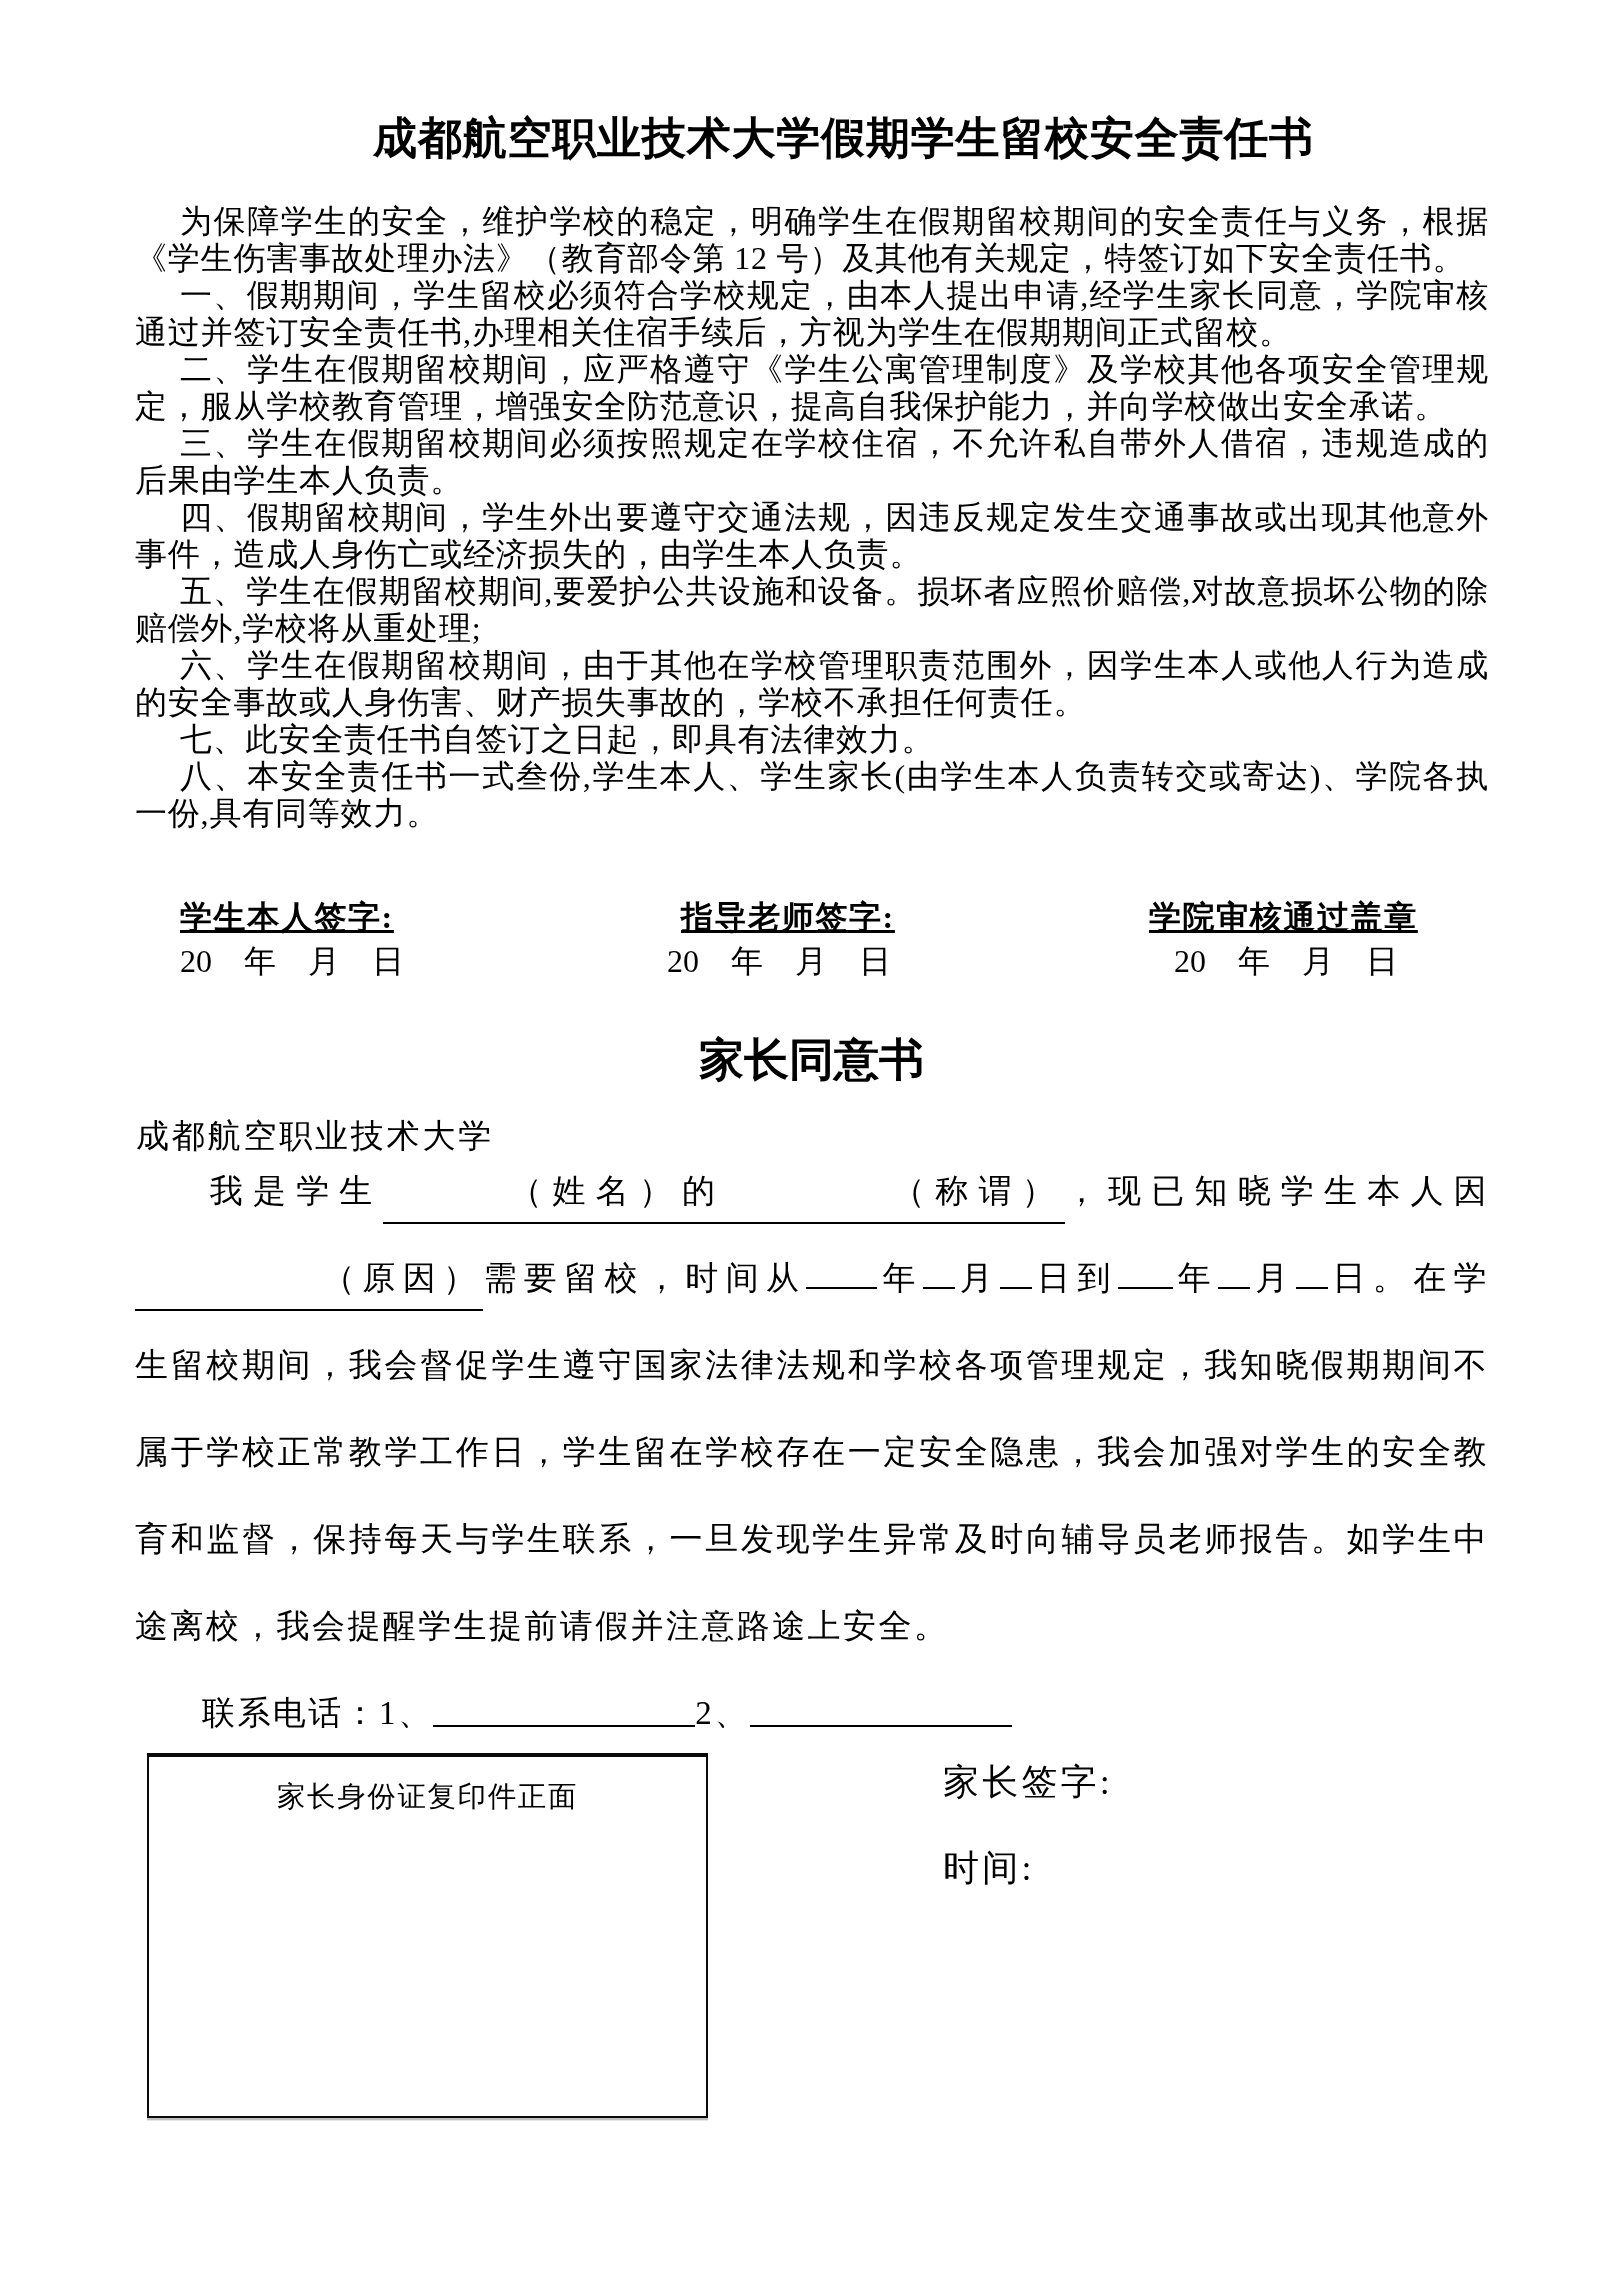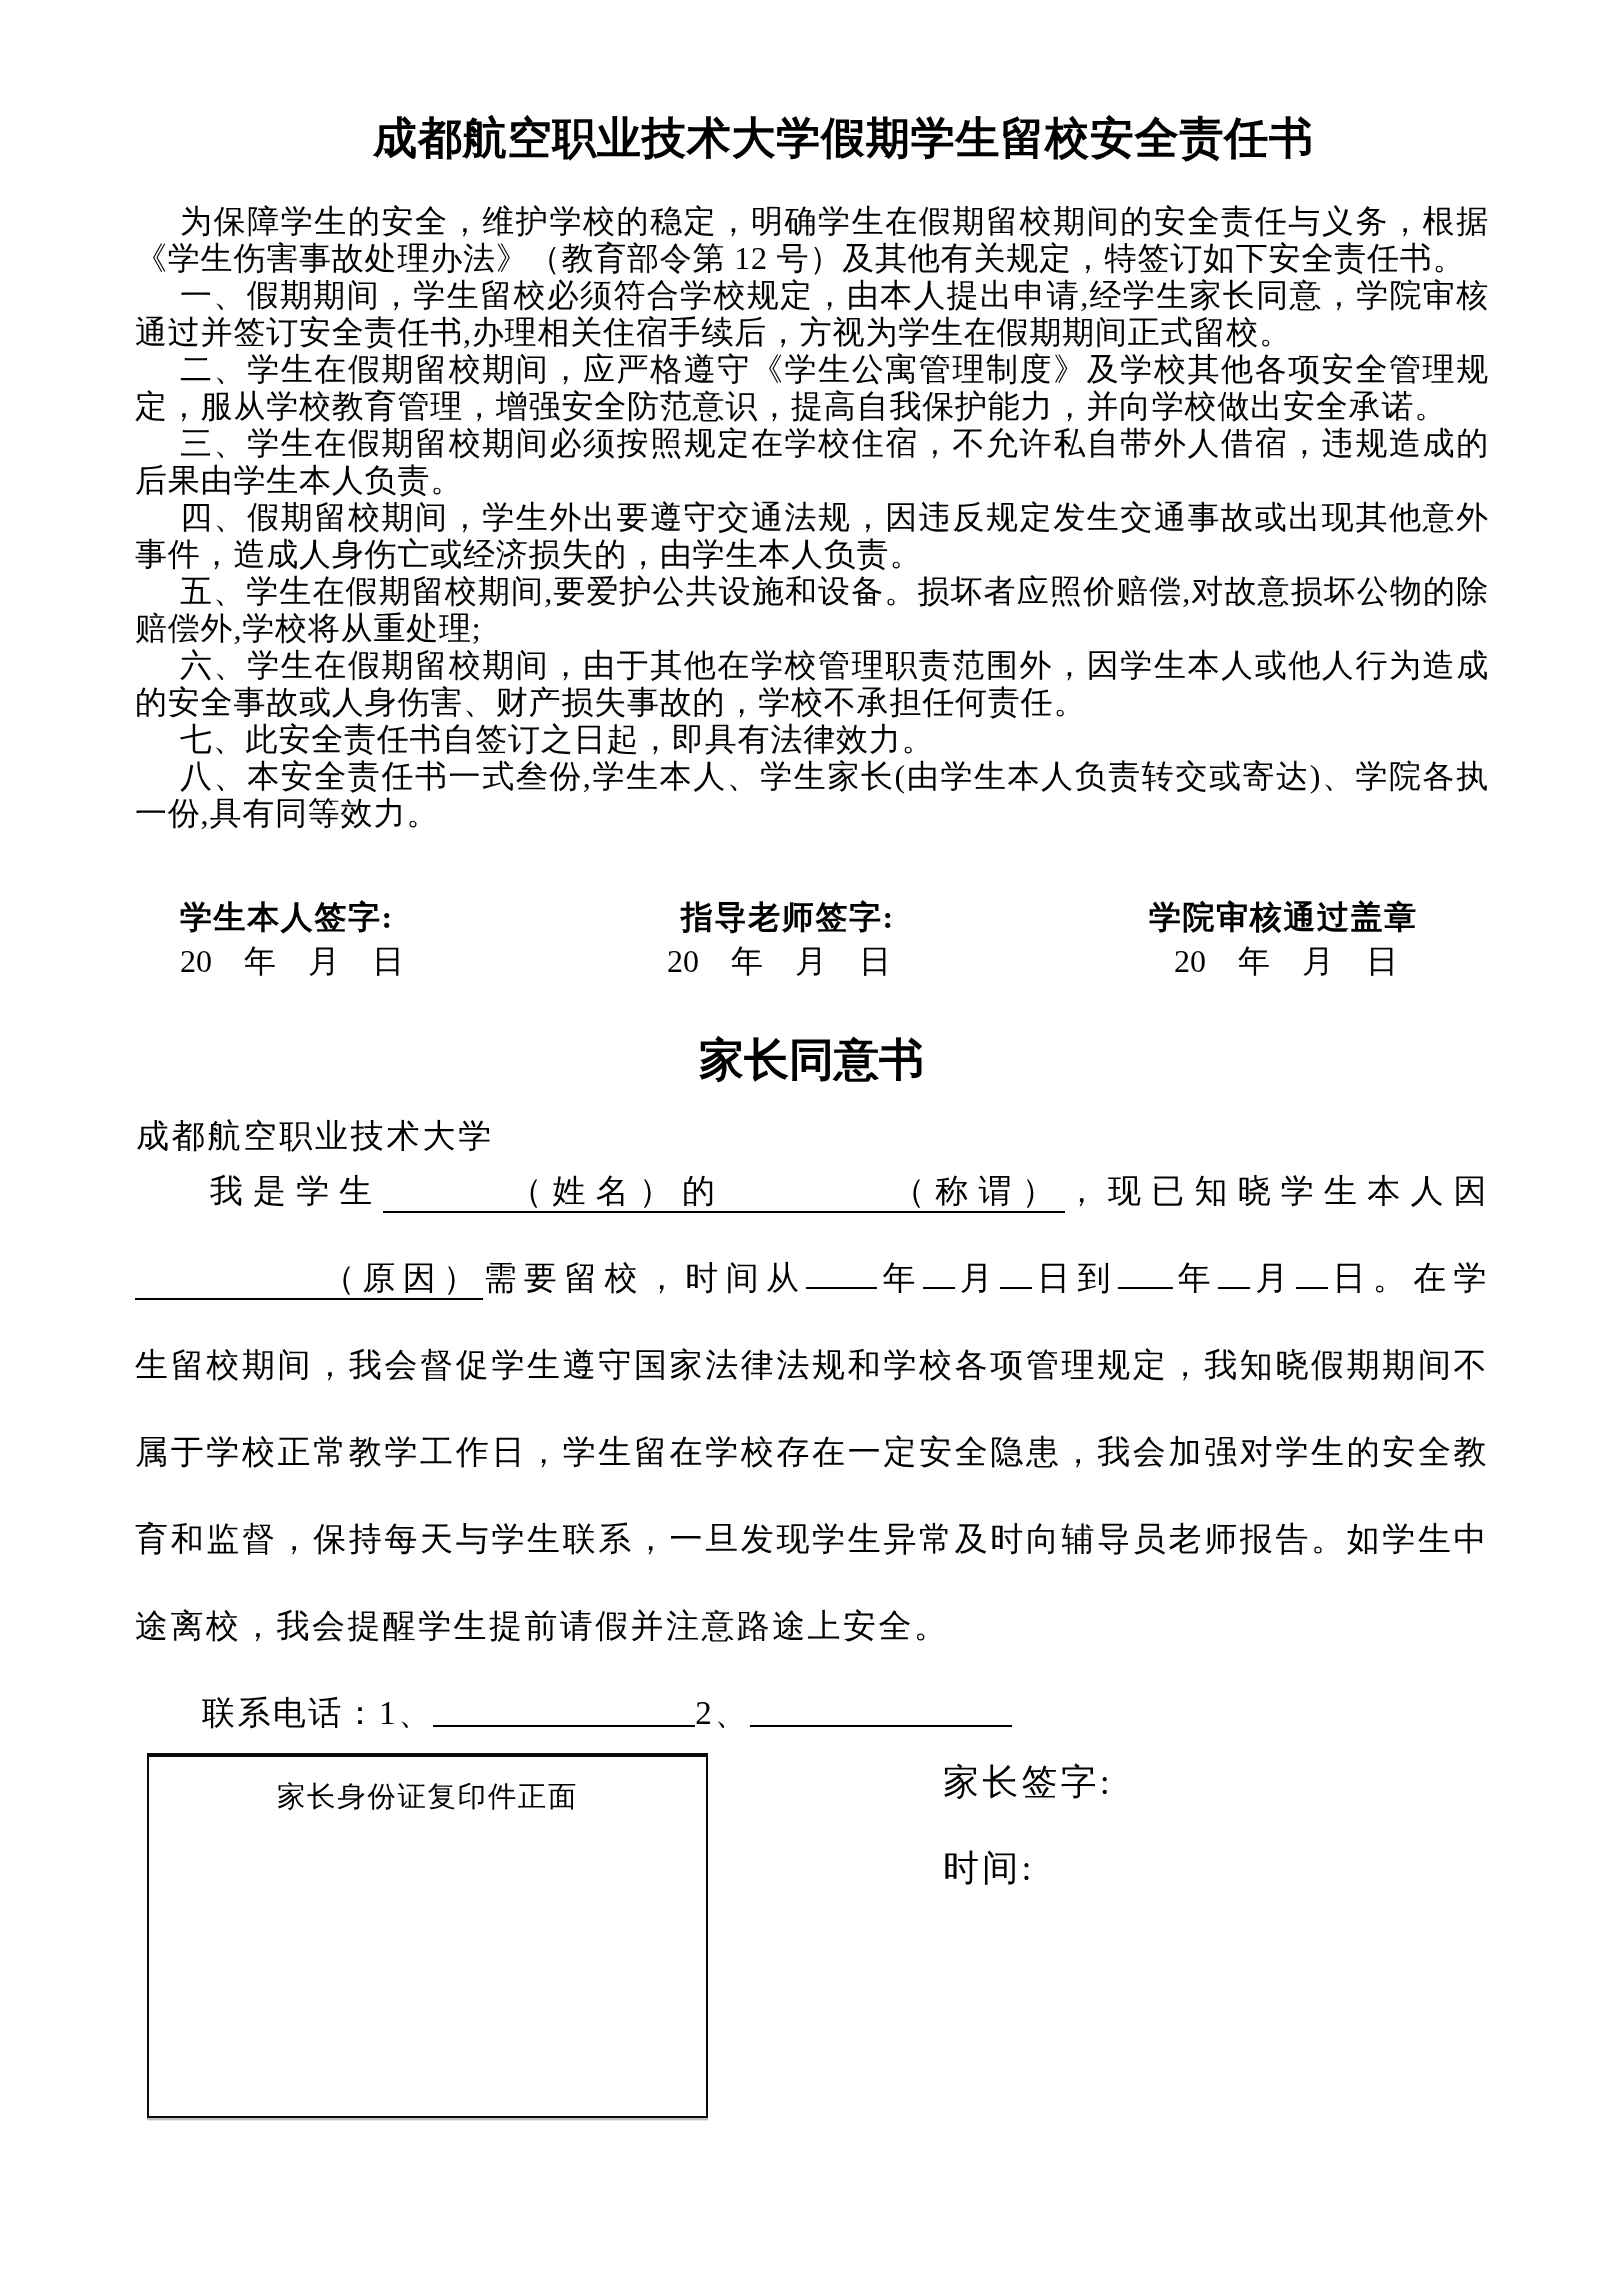--- a/index.html
+++ b/index.html
@@ -26,20 +26,21 @@
     margin:0;
     font-size:32px;line-height:37px;letter-spacing:0.8px;
     text-indent:45px;
     text-align:justify;
   }
   
   .sig-label{
     position:absolute;top:896px;
     font-weight:bold;font-size:32px;letter-spacing:1.6px;
     white-space:nowrap;
+    text-decoration:underline;
   }
   .sig-date{
     position:absolute;top:940px;
     font-size:32px;white-space:pre;
   }
   
   .consent-title{
     position:absolute;top:1030px;left:0;width:1623px;
     text-align:center;
     font-family:Liberation Serif, serif;
@@ -57,21 +58,21 @@
   .cline{
     height:87px;line-height:87px;
   }
   .cjust{
     text-align:justify;
     text-align-last:justify;
   }
   .indent{display:inline-block;width:67px;}
   .ul{
     border-bottom:2.4px solid #000;
-    padding-bottom:2px;
+    padding-bottom:13px;
     white-space:nowrap;
   }
   .gap{display:inline-block;height:1.6px;}
   .iblank{
     display:inline-block;height:3.2px;
     border-bottom:2.4px solid #000;
     vertical-align:baseline;
   }
   .phone-line .iblank{margin-bottom:-3.2px;}
   

